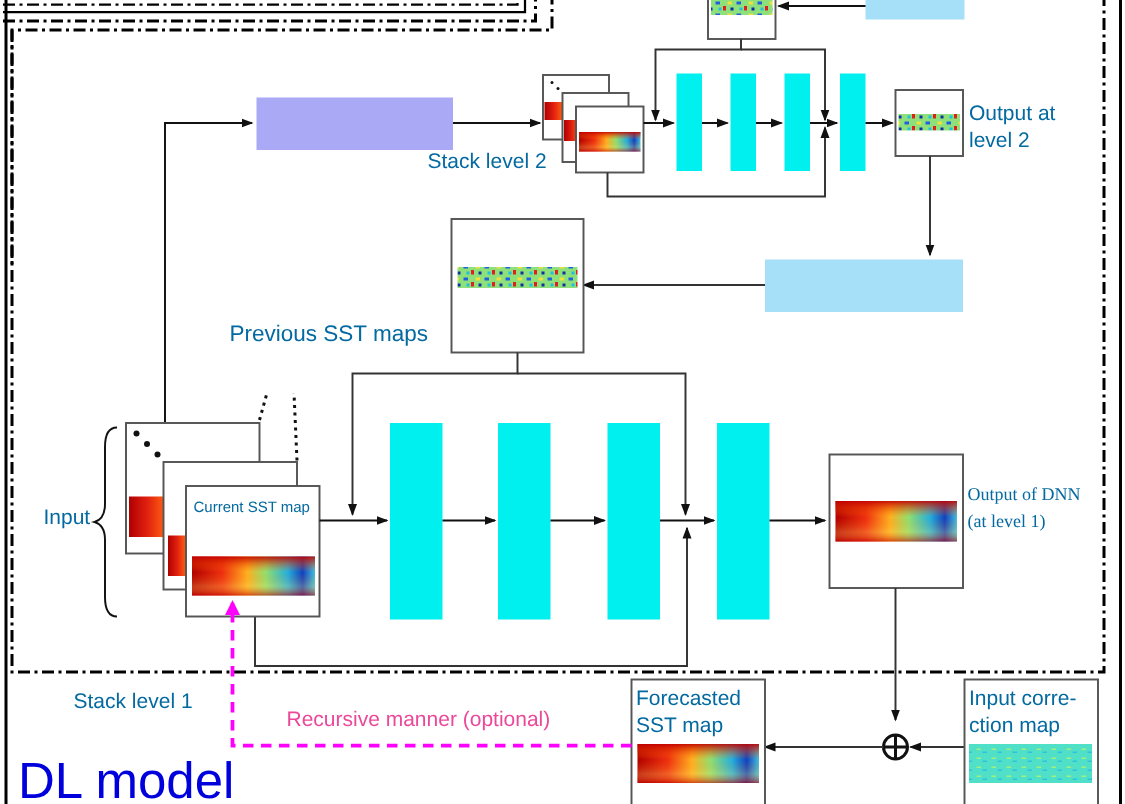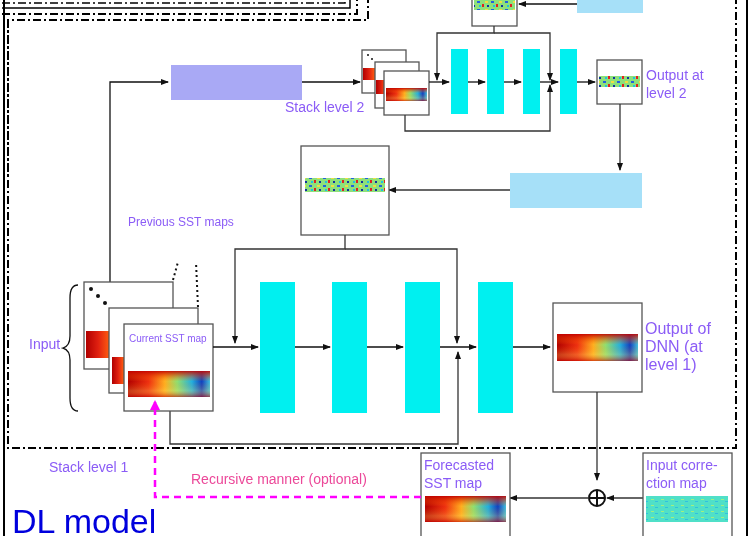--- a/index.html
+++ b/index.html
@@ -1,18 +1,18 @@
 <!DOCTYPE html>
 <html><head>
 <meta charset="utf-8">
 <style>
   html,body{margin:0;padding:0;background:#fff;}
   body{width:750px;height:536px;position:relative;overflow:hidden;font-family:"Liberation Sans",sans-serif;}
   #diagram{position:absolute;left:0;top:0;width:750px;height:536px;}
-  .lbl{position:absolute;font-family:"Liberation Sans",sans-serif;color:#8b5cf6;font-size:14px;line-height:17px;white-space:nowrap;}
+  .lbl{position:absolute;font-family:"Liberation Sans",sans-serif;color:#0369a1;font-size:14px;line-height:17px;white-space:nowrap;}
   .lbl-multi{white-space:normal;}
 </style>
 </head>
 <body>
 
 <svg id="diagram" width="750" height="536" viewBox="0 0 750 536" xmlns="http://www.w3.org/2000/svg">
   <defs>
     <marker id="ah" markerWidth="8" markerHeight="8" refX="7" refY="4" orient="auto" markerUnits="userSpaceOnUse">
       <path d="M0,1 L8,4 L0,7 Z" fill="#111"></path>
     </marker>
@@ -166,23 +166,23 @@
   <rect x="425" y="496" width="81" height="26" fill="url(#sstGrad)"></rect>
   <rect x="425" y="496" width="81" height="26" fill="url(#sstBand)"></rect>
 
   <rect x="643" y="453" width="89" height="90" fill="#fff" stroke="#555" stroke-width="1.3"></rect>
   <rect x="646" y="496" width="82" height="26" fill="url(#bias)"></rect>
 
   <path d="M421,497 L155,497 L155,402" fill="none" stroke="#ff00ff" stroke-width="2.5" stroke-dasharray="7,5"></path>
   <path d="M150,410 L155,400 L160,410 Z" fill="#ff00ff"></path>
 </svg>
 
-<div class="lbl" style="left:128px;top:214px;font-size:12px;">Previous SST maps</div>
+<div class="lbl" style="left:153px;top:214px;font-size:15px;">Previous SST maps</div>
 <div class="lbl" style="left:29px;top:336px;font-size:14px;">Input</div>
 <div class="lbl lbl-multi" style="left:129px;top:330px;width:80px;font-size:10px;line-height:17px;">Current SST map</div>
 <div class="lbl" style="left:49px;top:419px;font-size:14px;margin-top:40px;">Stack level 1</div>
 <div class="lbl" style="left:285px;top:99px;font-size:14px;">Stack level 2</div>
 <div class="lbl lbl-multi" style="left:646px;top:66px;width:70px;font-size:14px;line-height:18px;">Output at level 2</div>
-<div class="lbl lbl-multi" style="left:645px;top:320px;width:90px;font-size:16px;line-height:18px;">Output of DNN (at level 1)</div>
+<div class="lbl lbl-multi" style="left:645px;top:320px;width:90px;font-size:12px;line-height:18px;font-family:Liberation Serif, serif;">Output of DNN (at level 1)</div>
 <div class="lbl lbl-multi" style="left:424px;top:456px;width:86px;font-size:14px;line-height:18px;">Forecasted SST map</div>
 <div class="lbl lbl-multi" style="left:646px;top:456px;width:80px;font-size:14px;line-height:18px;">Input corre- ction map</div>
 <div class="lbl" style="left:191px;top:471px;font-size:14px;color:#ec4899;">Recursive manner (optional)</div>
 <div class="lbl" style="left:12px;top:502px;font-size:34px;line-height:38px;color:#0000dd;">DL model</div>
 
 </body></html>

